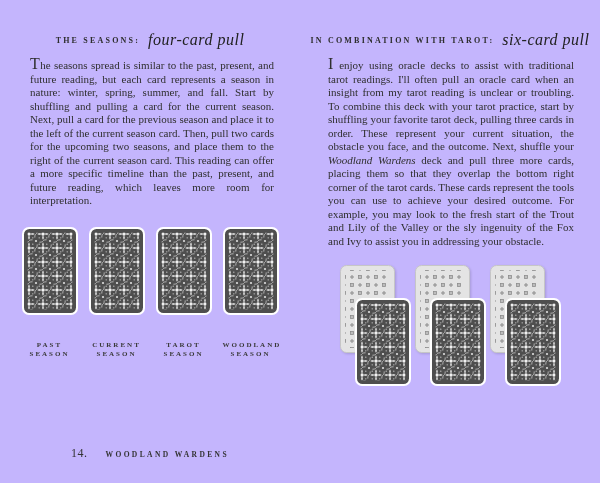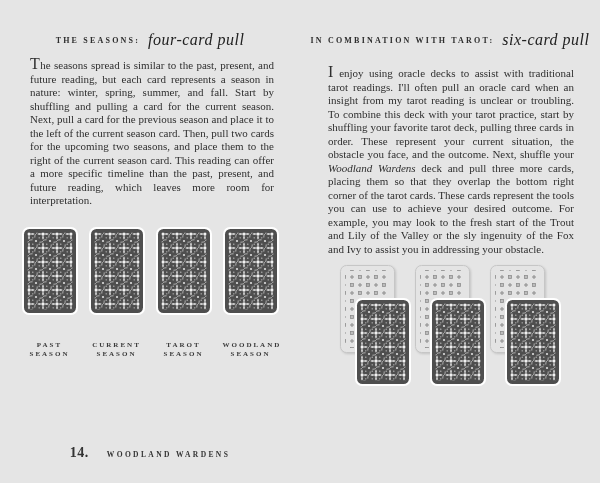--- a/index.html
+++ b/index.html
@@ -1,21 +1,21 @@
 <!DOCTYPE html>
 <html><head>
 <meta charset="utf-8">
 <style>
   * { margin: 0; padding: 0; box-sizing: border-box; }
   html, body { background: #ffffff; }
   body { font-family: "Liberation Serif", serif; color: #333; }
   .book {
     position: relative;
     width: 600px; height: 483px;
-    background: #e5e5e5;
+    background: #c4b5fd;
     overflow: hidden;
   }
   .page { position: absolute; top: 0; width: 300px; height: 483px; }
   .page.left  { left: 0; }
   .page.right { left: 300px; }
 
   .page-header {
     position: absolute; top: 31px; left: 0; width: 300px;
     text-align: center; white-space: nowrap; color: #2d2d2d;
   }
@@ -27,21 +27,21 @@
     font-style: italic; font-size: 16px; letter-spacing: 0.5px;
     margin-left: 4px; color: #222;
   }
 
   .body-text {
     position: absolute; top: 59px;
     text-align: justify;
     font-size: 11px; line-height: 13.5px; color: #2f2f2f; font-family: Liberation Serif, serif;
   }
   .page.left  .body-text { left: 30px; width: 244px; }
-  .page.right .body-text { left: 28px; width: 246px; margin-top: 8px; }
+  .page.right .body-text { left: 28px; width: 246px; }
   .lead-cap { font-size: 16px; line-height: 0; letter-spacing: 0.5px; }
   .ital { font-style: italic; }
 
   .cards-row {
     position: absolute; top: 227px; left: 0; width: 300px;
     display: flex; justify-content: center; gap: 11px;
   }
   .card-fig { width: 56px; text-align: center; }
   .card-caption {
     margin-top: 22px;
@@ -58,21 +58,21 @@
   .combo-pair.p1 { left: 75px; }
   .combo-pair.p2 { left: 150px; }
   .combo-pair .tarot-card  { position: absolute; left: 0; top: 0; z-index: 1;
     filter: drop-shadow(1px 1px 1px rgba(0,0,0,0.15)); }
   .combo-pair .oracle-card { position: absolute; left: 15px; top: 33px; z-index: 2; }
 
   .page-footer {
     position: absolute; top: 443px; left: 0; width: 300px;
     text-align: center; white-space: nowrap; color: #333;
   }
-  .page-num { font-size: 14px; font-weight: bold; letter-spacing: 0.5px; }
+  .page-num { font-size: 12px; font-weight: normal; letter-spacing: 0.5px; }
   .footer-section {
     font-size: 7.5px; font-weight: bold; letter-spacing: 2.4px;
     margin-left: 18px; vertical-align: 0.5px;
   }
   .defs-holder { position: absolute; width: 0; height: 0; overflow: hidden; }
 </style>
 </head>
 <body>
 
 <svg class="defs-holder" aria-hidden="true">

